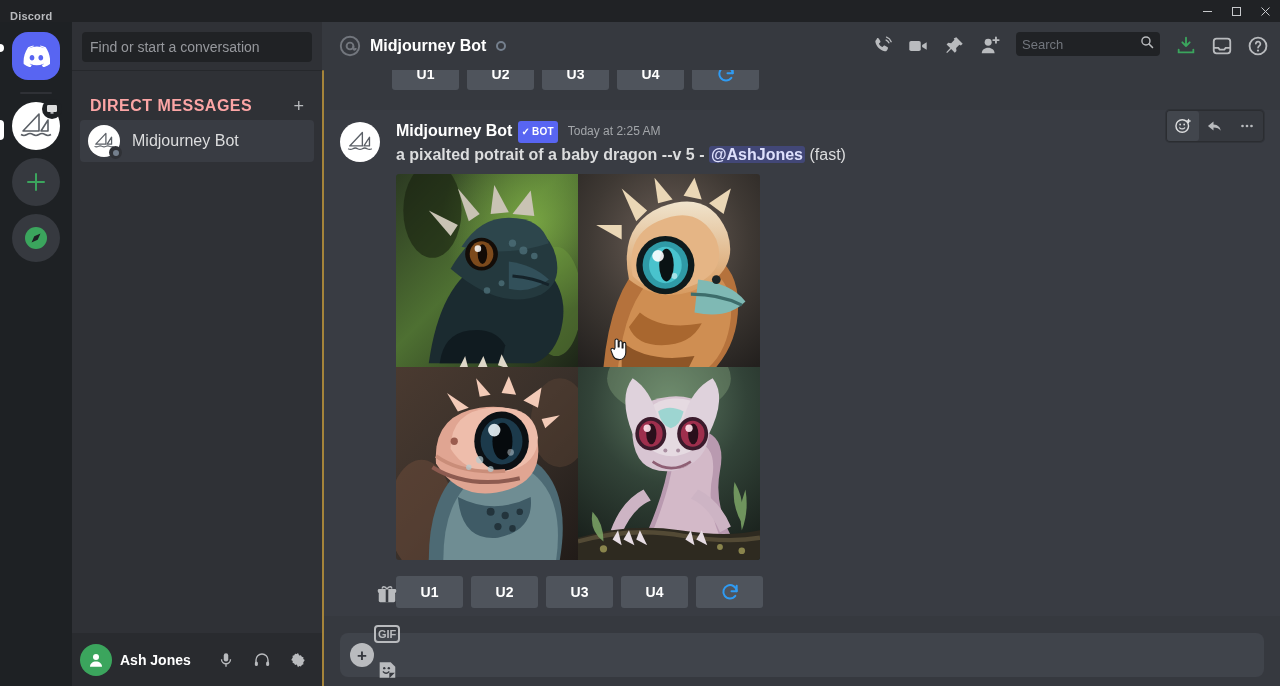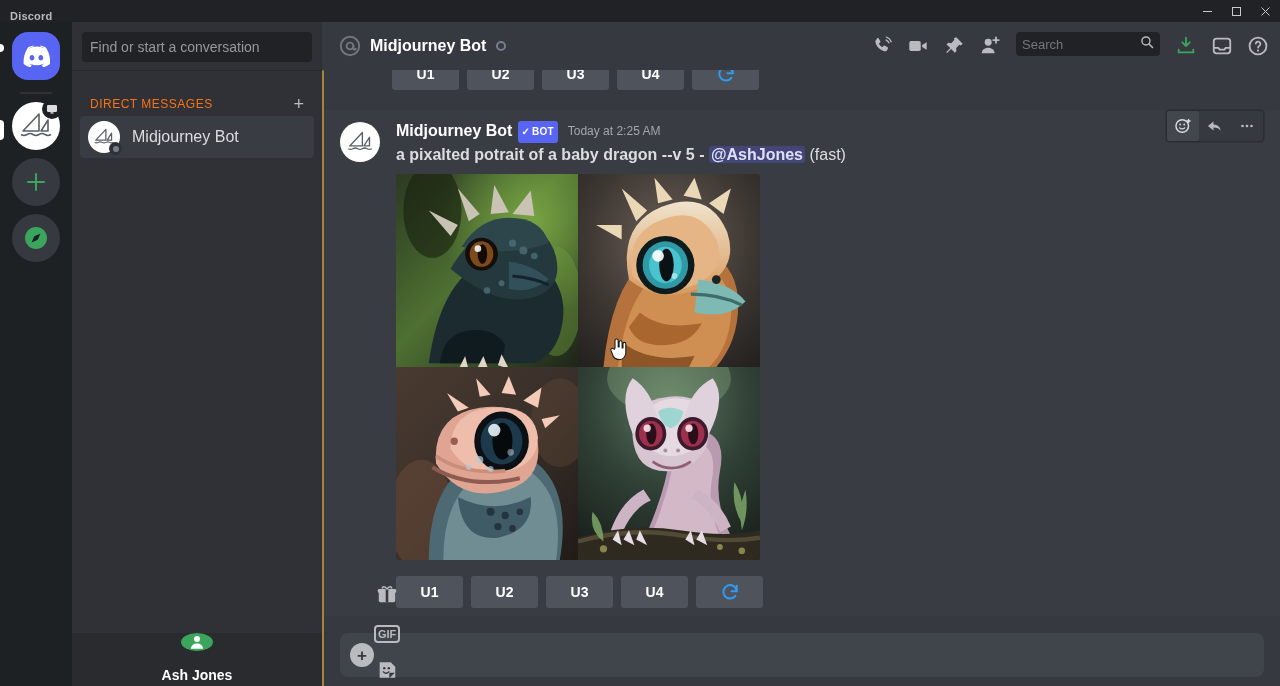--- a/index.html
+++ b/index.html
@@ -69,42 +69,42 @@
     display: flex; align-items: center; padding: 0 8px; gap: 12px;
     color: #8e9297; font-size: 16px;
   }
   .dm-row.friends { margin-top: 2px; }
   .dm-row .dm-label { font-size: 16px; color: #8e9297; }
   .dm-section {
     display: flex; align-items: center; justify-content: space-between;
     padding: 18px 10px 4px 18px;
   }
   .dm-section-title {
-    font-size: 12px; font-weight: normal; letter-spacing: .5px; color: #f97316;
+    font-size: 16px; font-weight: bold; letter-spacing: .5px; color: #fca5a5;
   }
   .dm-plus { color: #b9bbbe; font-size: 18px; line-height: 14px; padding-right: 8px; }
   .dm-item {
     height: 42px; margin: 1px 8px; border-radius: 4px; display: flex; align-items: center;
     padding: 0 8px; gap: 12px; background: #393c43;
   }
   .dm-avatar { width: 32px; height: 32px; border-radius: 50%; background: #fff; position: relative;
     display:flex; align-items:center; justify-content:center; }
   .dm-avatar .status-dot {
     position: absolute; right: -2px; bottom: -2px; width: 13px; height: 13px; border-radius: 50%;
     background: #2f3136; display: flex; align-items: center; justify-content: center;
   }
   .dm-avatar .status-dot i {
     width: 6px; height: 6px; border-radius: 50%; background: #747f8d; display: block;
   }
   .dm-item-name { font-size: 16px; color: #dcddde; font-weight: 500; }
 
   
   .userpanel {
     position: absolute; left: 72px; bottom: 0; width: 250px; height: 53px;
-    background: #292b2f; display: flex; align-items: center; padding: 0 8px; gap: 16px; flex-direction: column;
+    background: #292b2f; display: flex; align-items: center; padding: 0 8px; gap: 8px;
   }
   .user-avatar {
     width: 32px; height: 32px; border-radius: 50%; background: #3ba55d;
     display: flex; align-items: center; justify-content: center;
   }
   .user-name { font-size: 14px; font-weight: bold; color: #fff; }
   .user-ctrls { margin-left: auto; display: flex; gap: 4px; color: #b9bbbe; }
   .user-ctrl { width: 32px; height: 32px; display:flex; align-items:center; justify-content:center; }
 
   

